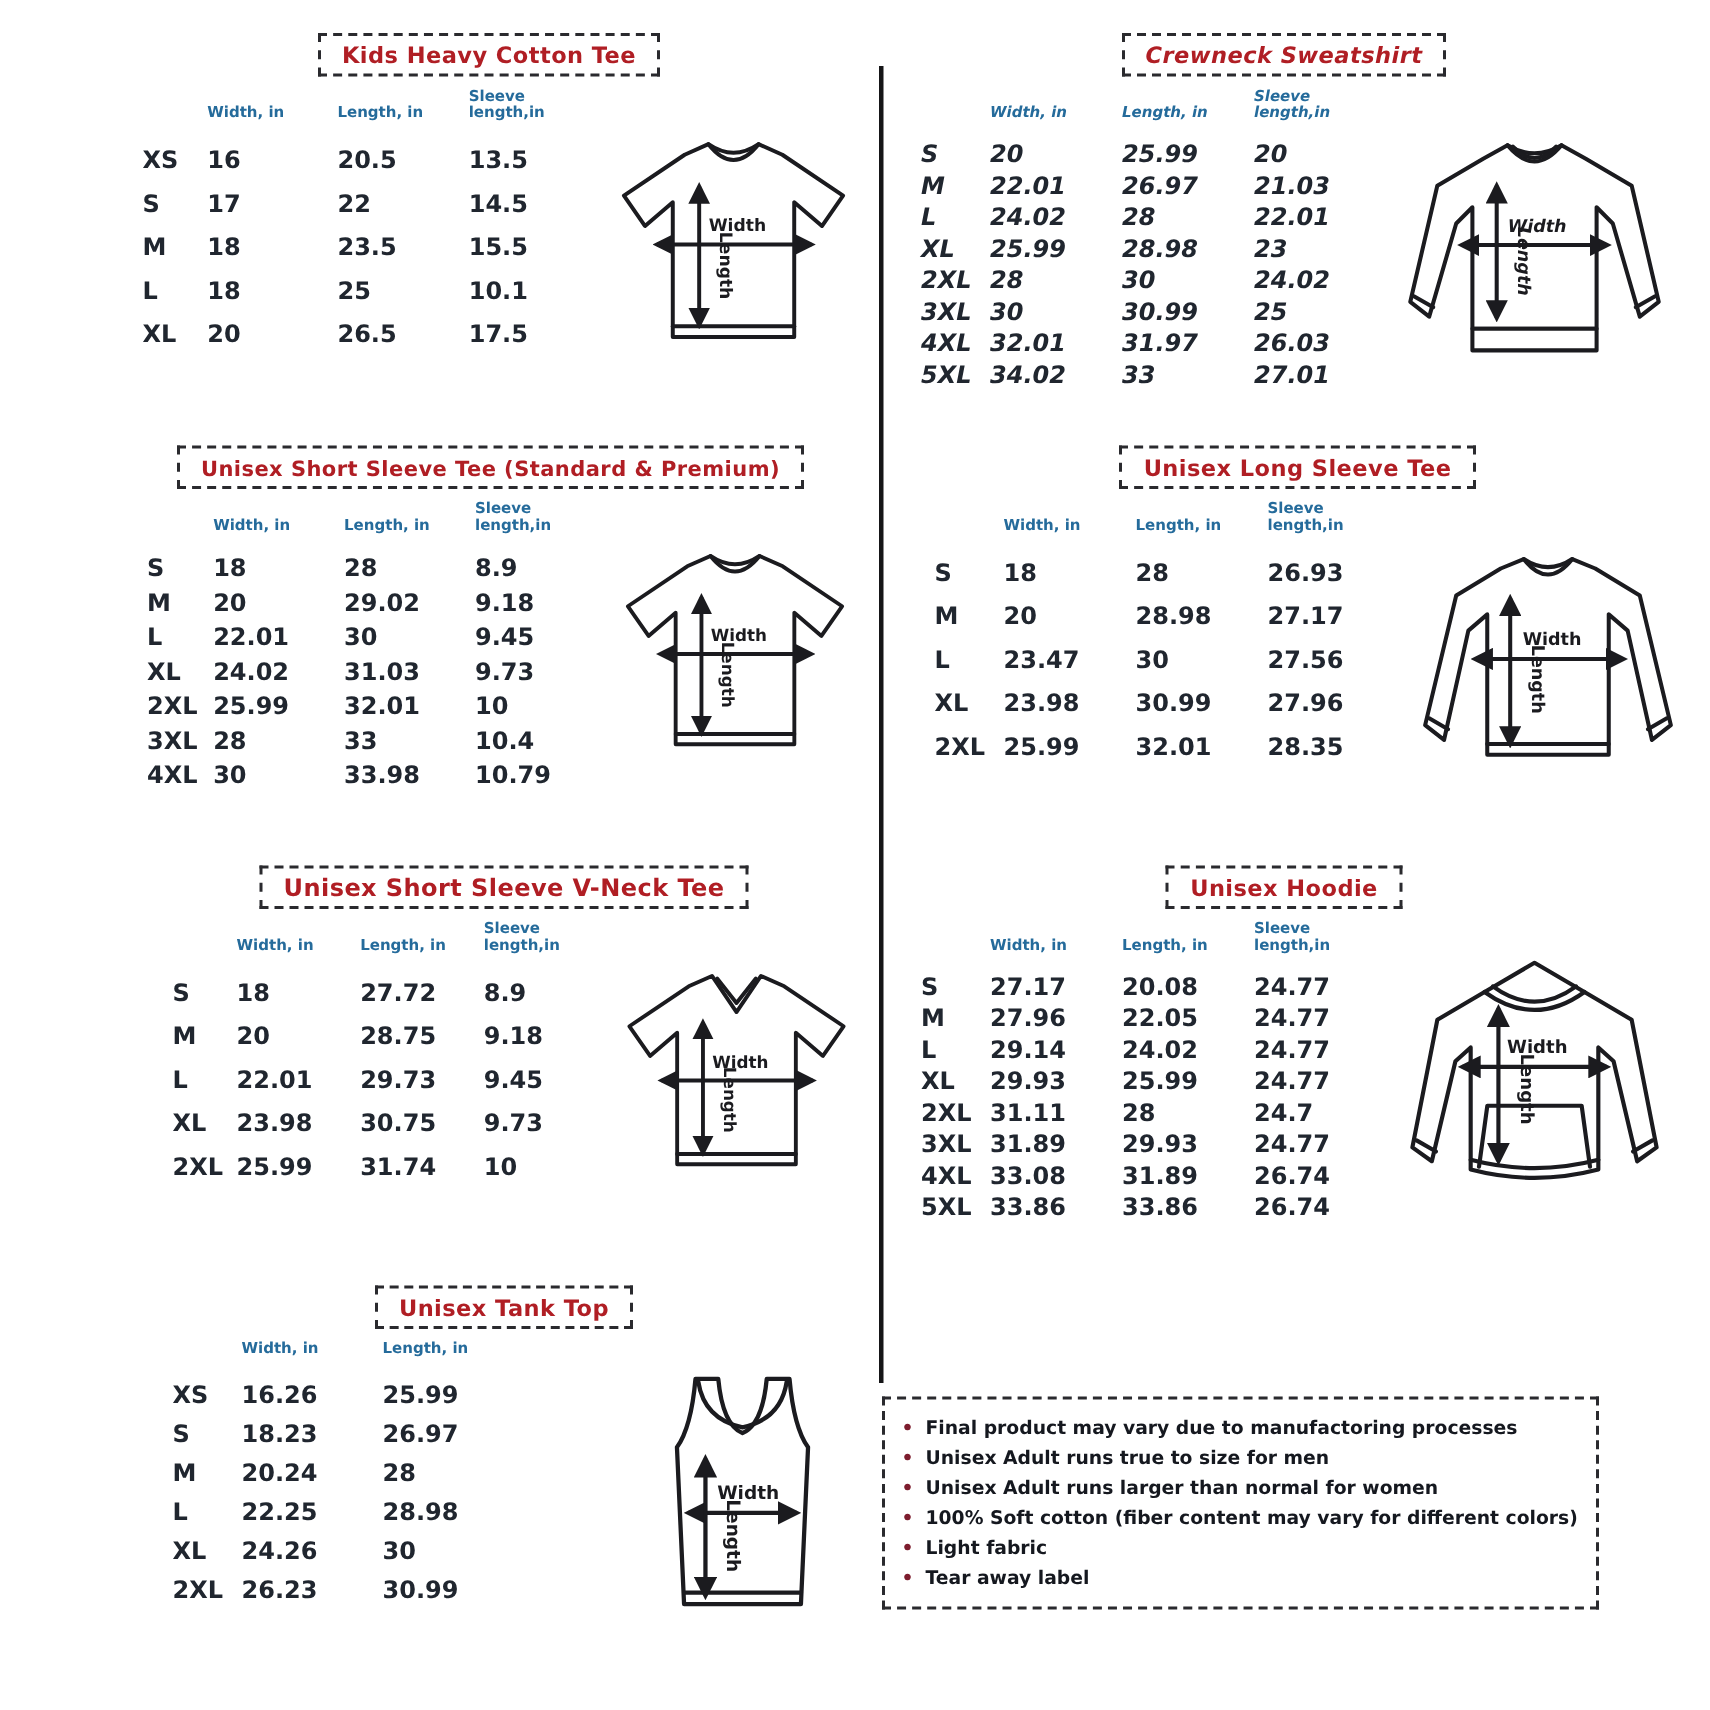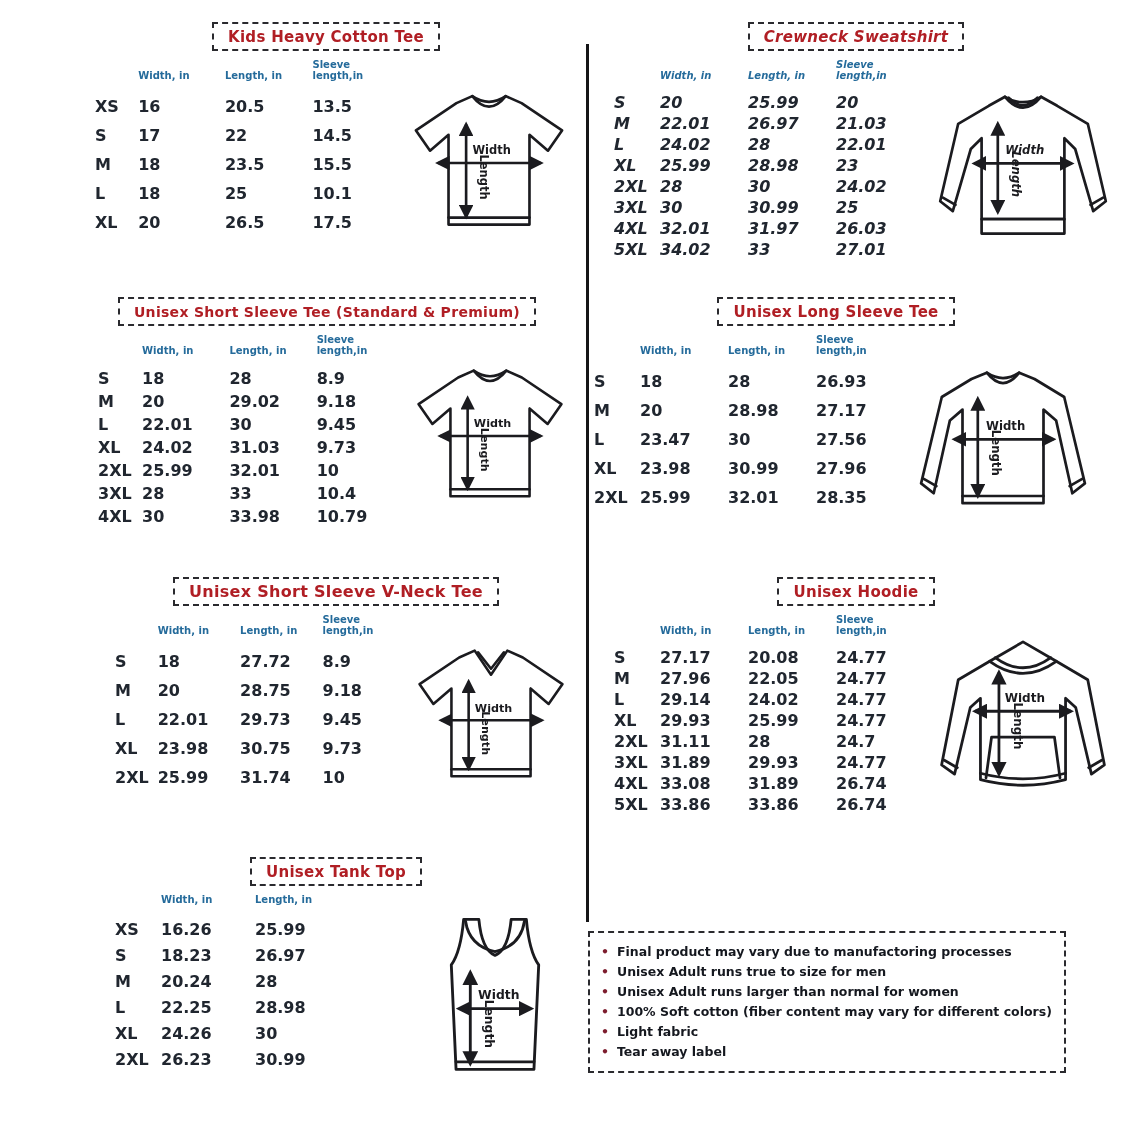--- a/index.html
+++ b/index.html
@@ -15,21 +15,21 @@
   #canvas{position:relative;width:1140px;height:1140px;background:#ffffff;overflow:hidden;}
 
   .divider{position:absolute;left:586px;top:44px;width:3px;height:878px;background:#151517;}
 
   .panel{position:absolute;}
   .sec-kids{left:75px;top:22px;width:502px;height:272px;}
   .sec-std{left:78px;top:297px;width:498px;height:276px;}
   .sec-vneck{left:95px;top:577px;width:482px;height:276px;}
   .sec-tank{left:95px;top:857px;width:482px;height:276px;}
   .sec-crew{left:594px;top:22px;width:524px;height:272px;font-style:italic;}
-  .sec-long{left:574px;top:297px;width:524px;height:276px;}
+  .sec-long{left:603px;top:297px;width:524px;height:276px;}
   .sec-hood{left:594px;top:577px;width:524px;height:276px;}
 
   .title-box{display:table;margin:0 auto;border:2px dashed #2a2a2e;padding:3px 14px;background:#fff;}
   .title-box span{font-size:15px;font-weight:bold;color:var(--title-red);letter-spacing:.3px;white-space:nowrap;}
   .sec-std .title-box span{font-size:14px;margin-top:45px;}
   .sec-vneck .title-box span{font-size:16px;}
 
   .panel-body{display:flex;align-items:flex-start;margin-top:8px;}
   table{border-collapse:collapse;margin-left:20px;}
   th{color:var(--header-blue);font-size:10px;font-weight:bold;text-align:left;vertical-align:bottom;

